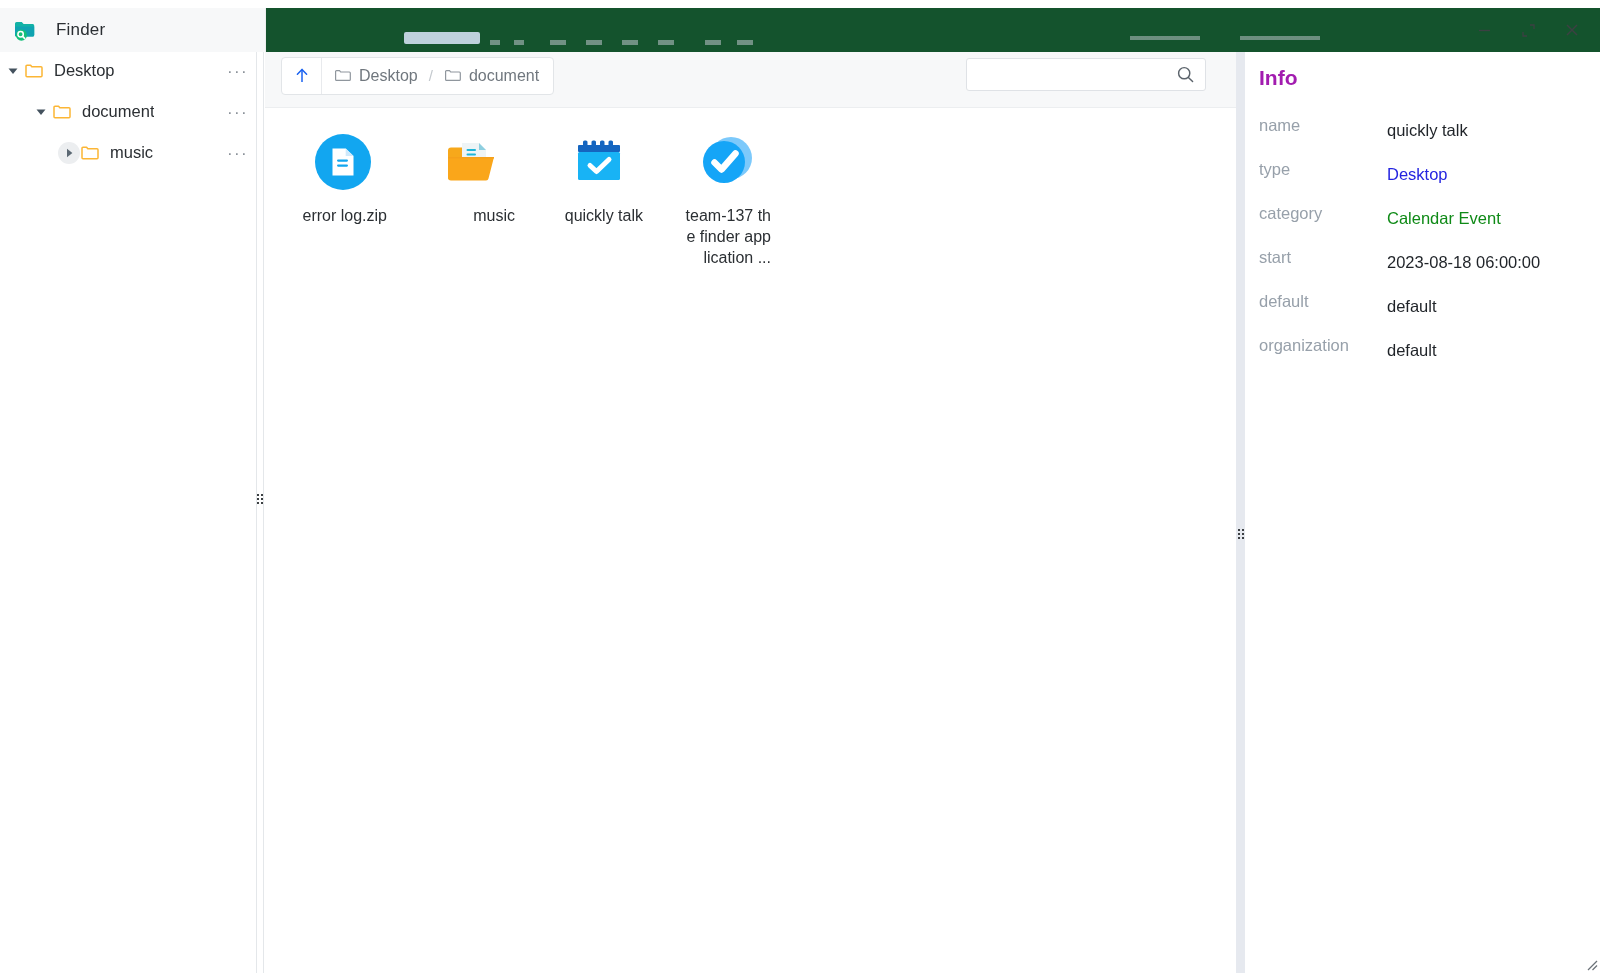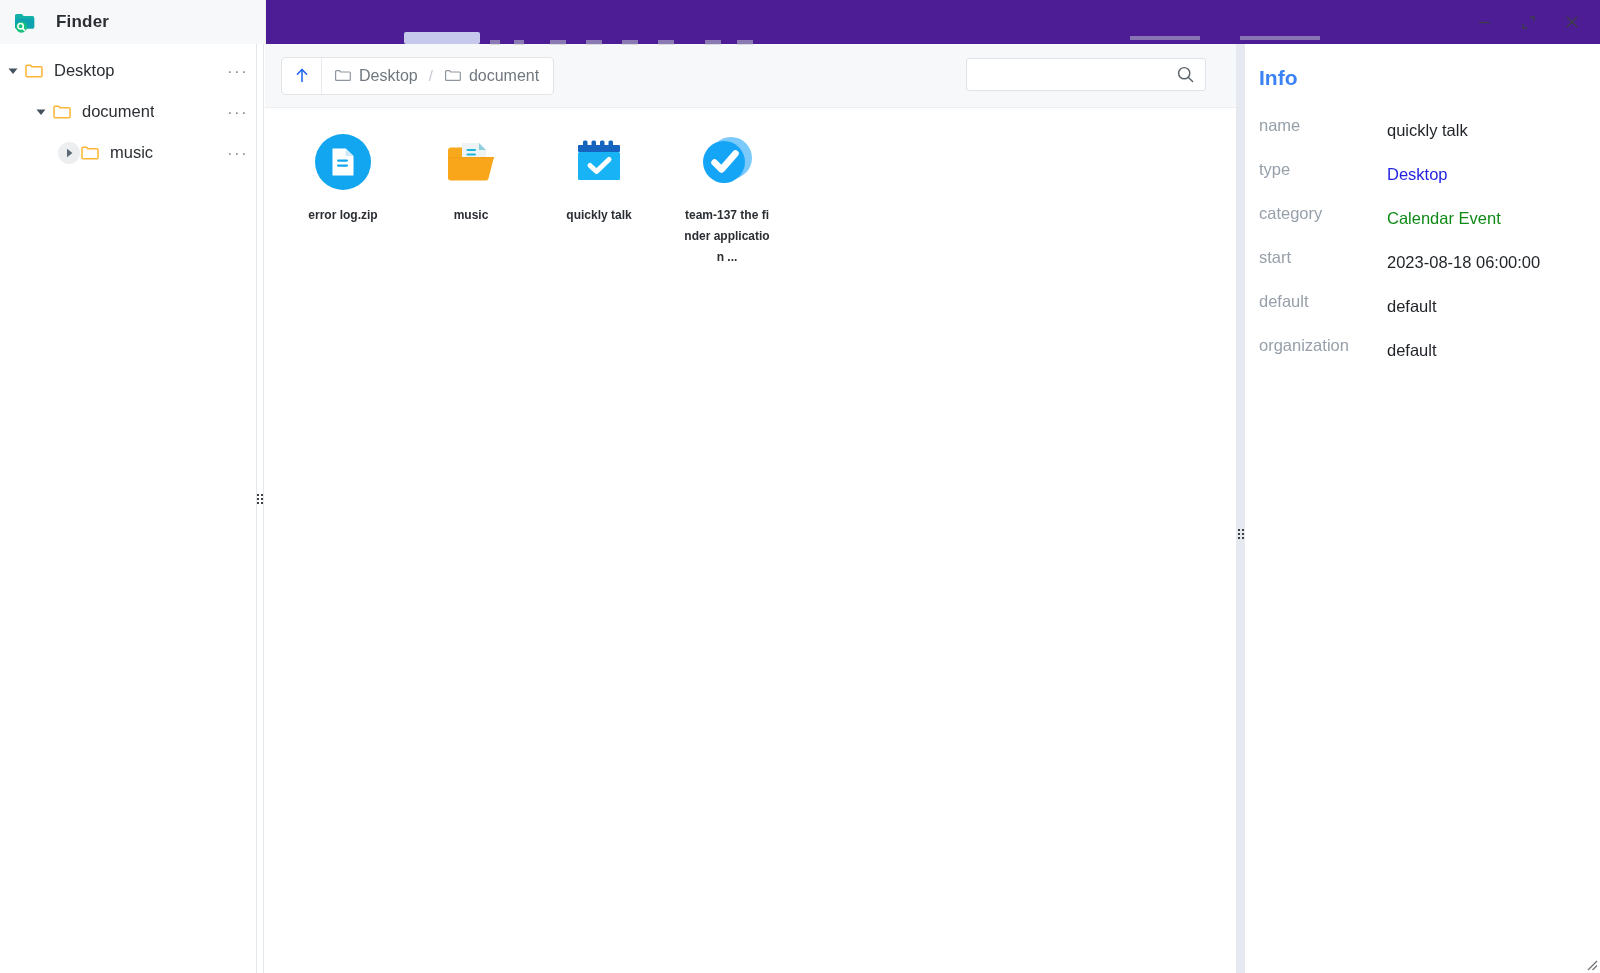--- a/index.html
+++ b/index.html
@@ -13,26 +13,25 @@
   }
 
   #app {
     position: relative;
     width: 1600px; height: 973px;
     background: #ffffff;
   }
 
   
   .titlebar {
-    position: absolute; top: 0; left: 0;
+    position: absolute; top: 8px; left: 0;
     width: 1600px; height: 44px;
-    background: #4c1d95;
+    background: #14532d;
     display: flex; align-items: center;
     z-index: 40;
-    font-weight: bold;
   }
   .title-left {
     display: flex; align-items: center;
     height: 44px;
     padding-left: 12px;
     width: 266px;
     background: #f7f8f9;
     border-right: 1px solid #eceef0;
   }
   .app-icon { width: 26px; height: 26px; position: relative; flex: 0 0 auto; }
@@ -240,27 +239,26 @@
     cursor: default;
     border-radius: 5px;
   }
   .file-ico {
     width: 60px; height: 60px;
     display: flex; align-items: center; justify-content: center;
     margin-bottom: 13px;
     position: relative;
   }
   .file-label {
-    font-size: 12px;
+    font-size: 16px;
     line-height: 21px;
     color: #2b2f33;
-    text-align: center;
+    text-align: right;
     width: 88px;
     word-break: break-all;
-    font-weight: bold;
   }
 
   
   .split-right {
     position: absolute;
     top: 44px; left: 1236px;
     width: 9px; height: 929px;
     background: #e6e9ef;
     cursor: col-resize;
     z-index: 30;
@@ -270,21 +268,21 @@
   .infopanel {
     position: absolute;
     top: 44px; left: 1245px;
     width: 355px; height: 929px;
     background: #ffffff;
     padding: 22px 22px 0 10px;
   }
   .info-title {
     font-size: 21px;
     font-weight: bold;
-    color: #3b82f6;
+    color: #a21caf;
     margin: 0 0 26px 4px;
   }
   .info-row {
     display: flex;
     align-items: flex-start;
     margin-bottom: 16px;
     min-height: 26px;
   }
   .info-key {
     width: 132px;

